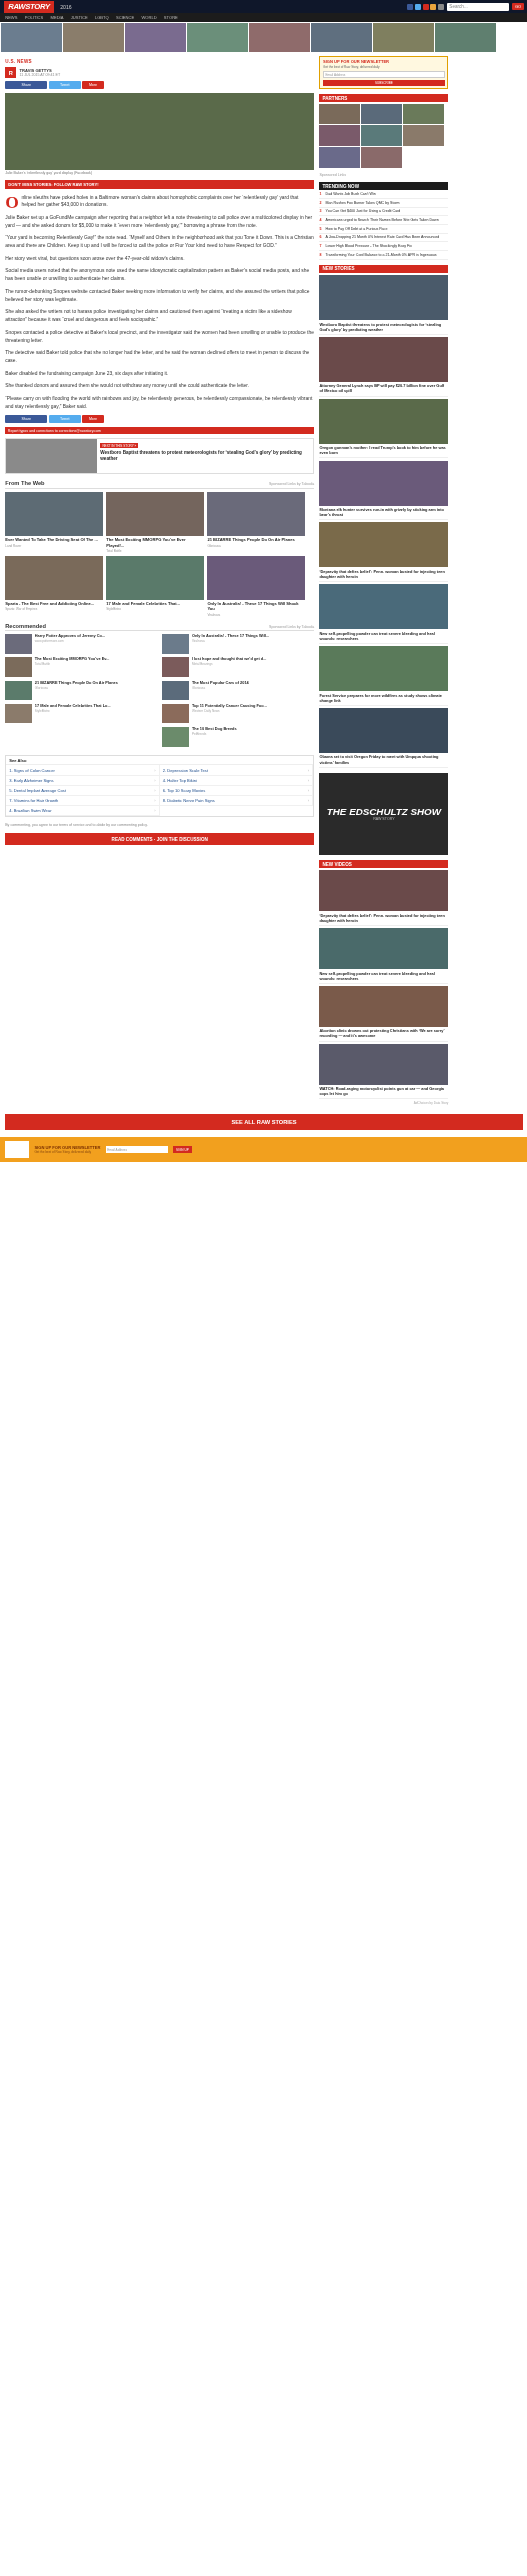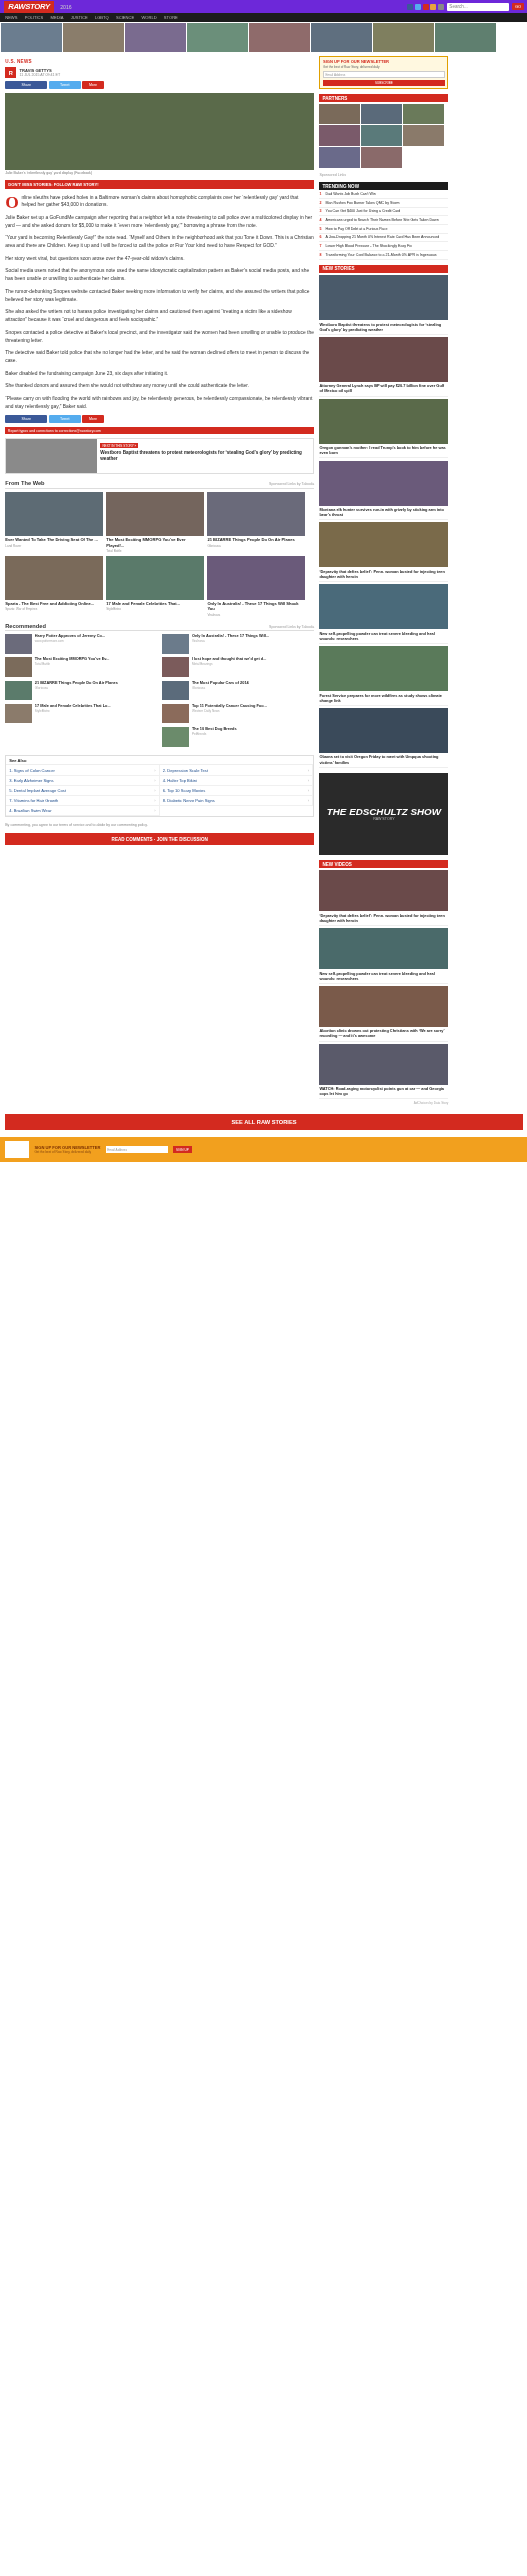--- a/index.html
+++ b/index.html
@@ -8,21 +8,21 @@
     width:528px;
     background:#ffffff;
     font-family:"Liberation Sans", sans-serif;
     color:#222;
     font-size:5.7px;
   }
   .page { width:528px; position:relative; }
 
   
   .topbar {
-    background:#6d28d9;
+    background:#0f172a;
     height:13.4px;
     display:flex;
     align-items:center;
     padding:0 4.1px;
     gap:3.1px;
   }
   .logo-box { background:#d32a1f; color:#fff; font-weight:bold; font-style:italic;
     padding:1.5px 4.1px; font-size:7.7px; letter-spacing:-0.3px; }
   .topbar .date { color:#ccc; font-size:5.2px; margin-left:3.1px; }
   .topbar .spacer { flex:1; }

